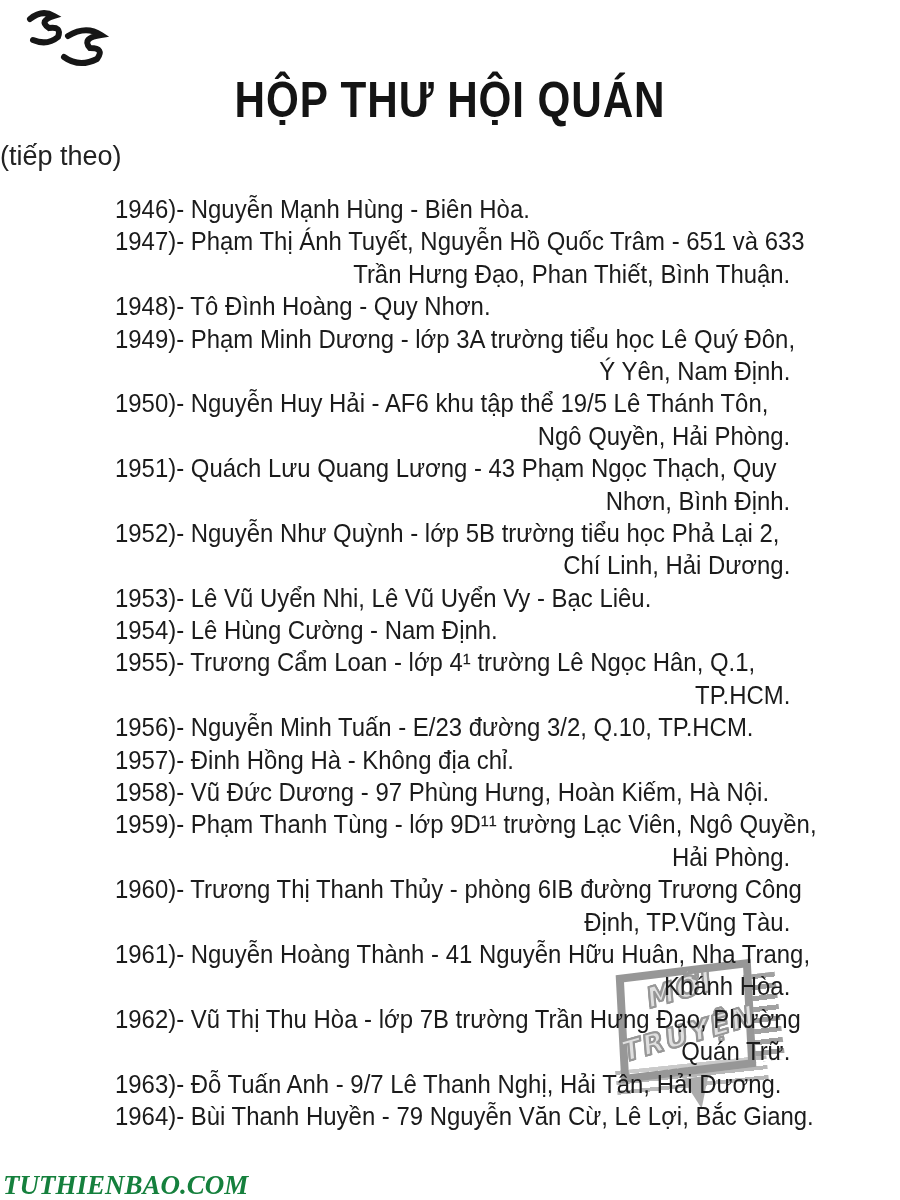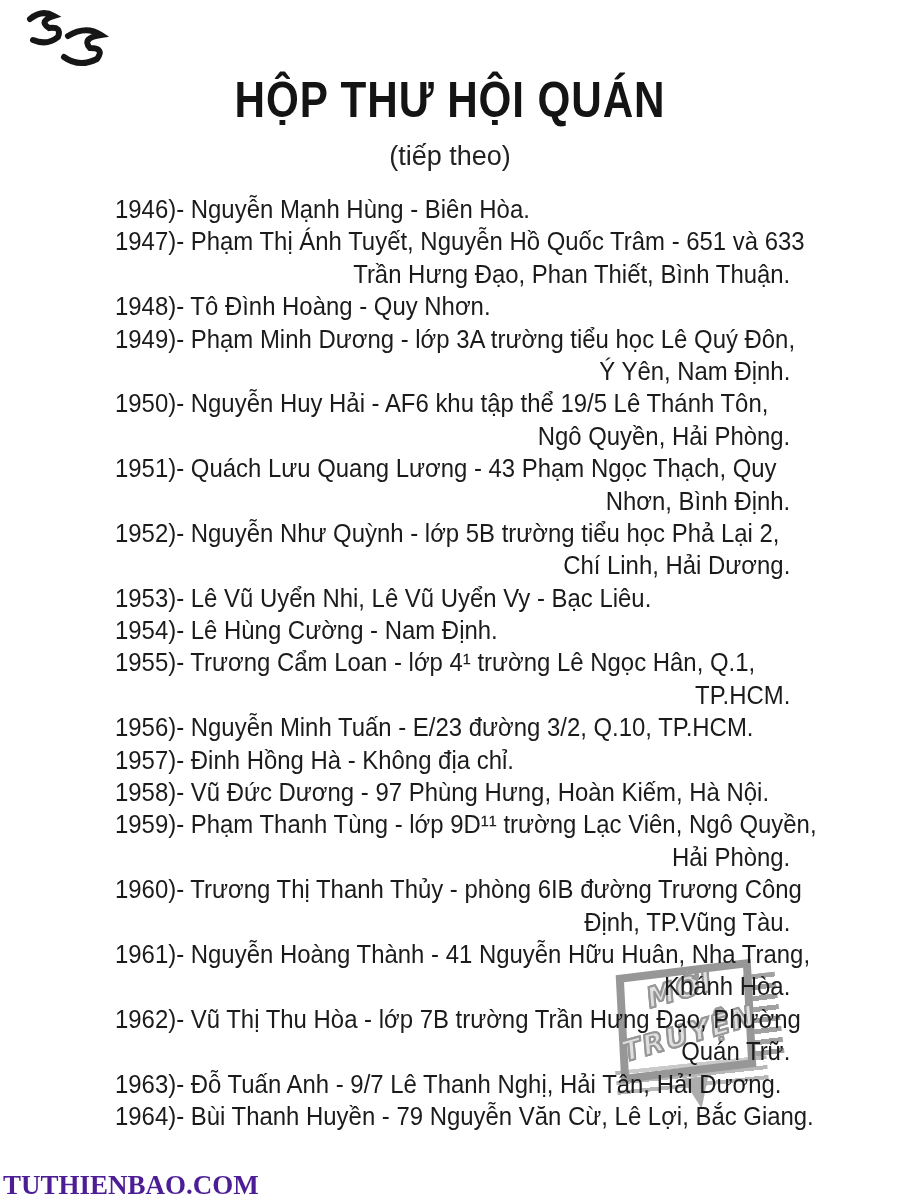--- a/index.html
+++ b/index.html
@@ -15,21 +15,21 @@
   .page-title{
     position:absolute;top:72px;left:0;width:900px;
     text-align:center;
     font-size:48px;font-weight:bold;letter-spacing:1px;
     transform:scaleX(0.88) scaleY(1.05);
     color:#141414;
     z-index:1;
   }
   .page-subtitle{
     position:absolute;top:141px;left:0;width:900px;
-    text-align:center;font-size:27px;color:#222;
+    font-size:27px;color:#222;
     z-index:1;
   }
   .list{
     position:absolute;top:193px;left:115px;width:734px;
     transform:scaleX(0.92);transform-origin:left top;
     font-size:26px;line-height:32.4px;
     z-index:1;
   }
   .ln{height:32.4px;white-space:nowrap;}
   .l1{text-align:left;}
@@ -123,13 +123,13 @@
   <div class="ln l1" style="color: rgb(27, 27, 27);">1960)- Trương Thị Thanh Thủy - phòng 6IB đường Trương Công</div>
   <div class="ln l2" style="color: rgb(27, 27, 27);">Định, TP.Vũng Tàu.</div>
   <div class="ln l1" style="color: rgb(27, 27, 27);">1961)- Nguyễn Hoàng Thành - 41 Nguyễn Hữu Huân, Nha Trang,</div>
   <div class="ln l2" style="color: rgb(27, 27, 27);">Khánh Hòa.</div>
   <div class="ln l1" style="color: rgb(27, 27, 27);">1962)- Vũ Thị Thu Hòa - lớp 7B trường Trần Hưng Đạo, Phường</div>
   <div class="ln l2" style="color: rgb(27, 27, 27);">Quán Trữ.</div>
   <div class="ln l1" style="color: rgb(27, 27, 27);">1963)- Đỗ Tuấn Anh - 9/7 Lê Thanh Nghị, Hải Tân, Hải Dương.</div>
   <div class="ln l1" style="color: rgb(27, 27, 27);">1964)- Bùi Thanh Huyền - 79 Nguyễn Văn Cừ, Lê Lợi, Bắc Giang.</div>
 </div>
 
-<div class="footer-site" style="color: #4c1d95;">TUTHIENBAO.COM</div>
+<div class="footer-site" style="color: #15803d; font-style: italic;">TUTHIENBAO.COM</div>
 
 </body></html>

